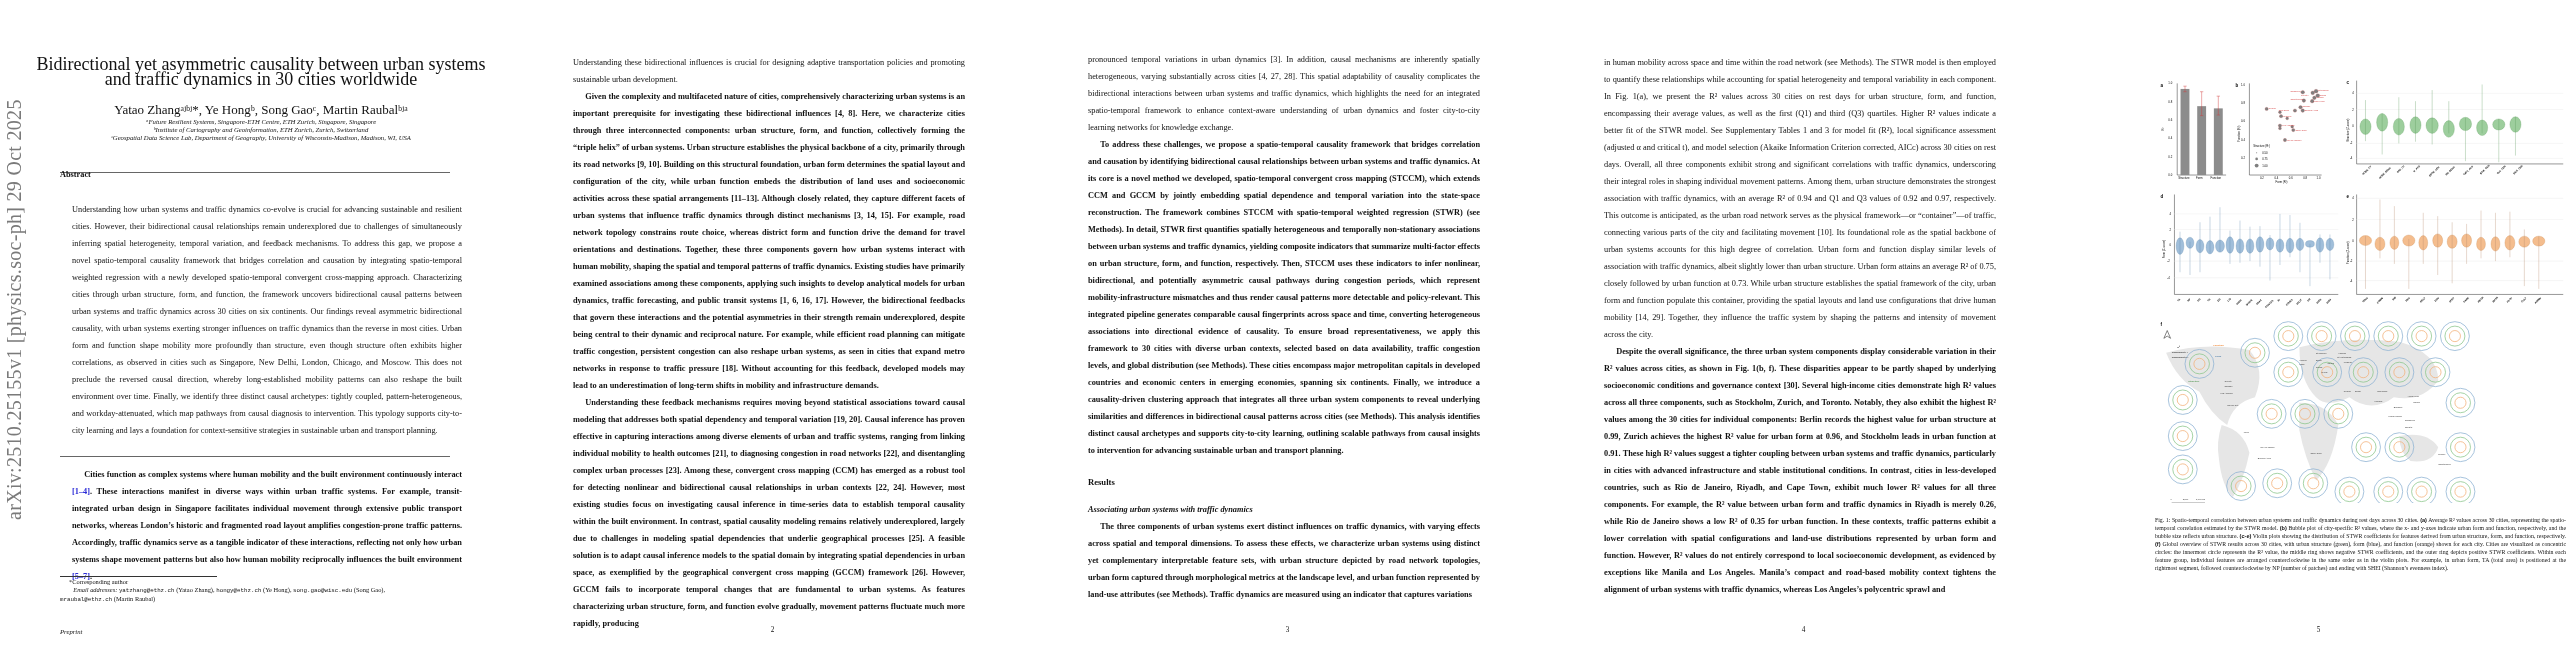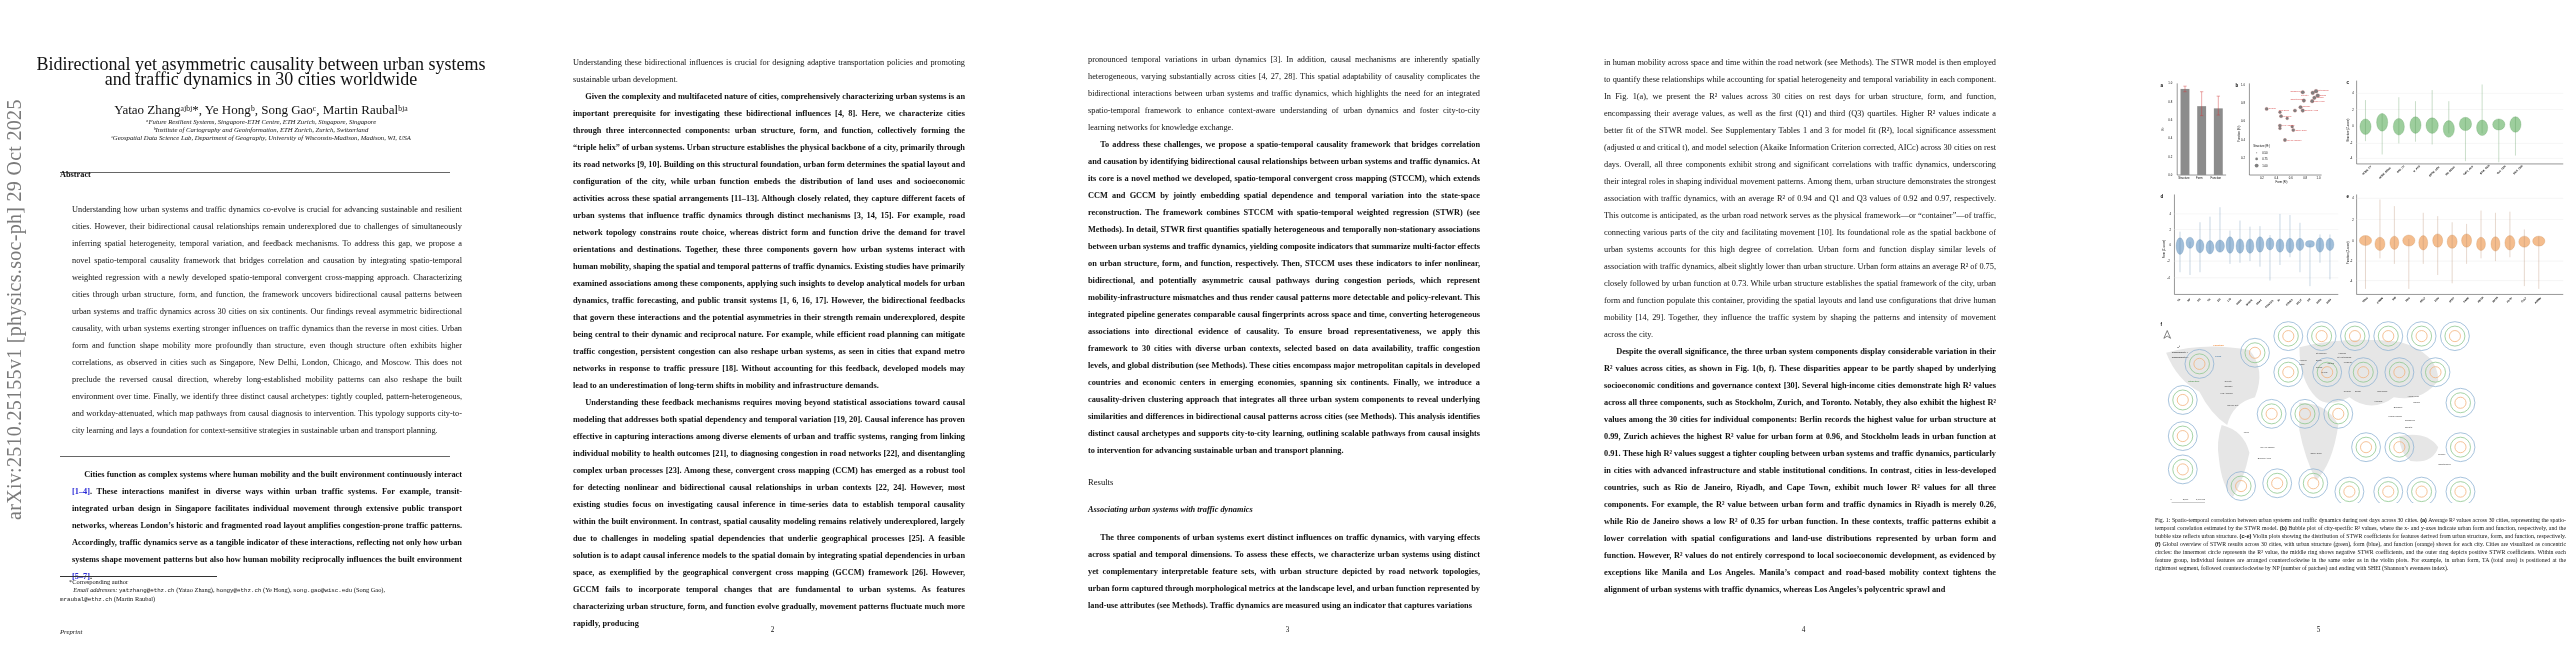--- a/index.html
+++ b/index.html
@@ -16,22 +16,22 @@
   .abs-head{position:absolute;top:170px;left:60px;font-size:8.3px;font-weight:bold;}
   .body{font-size:8.3px;line-height:17px;text-align:justify;margin:0;}
   .body p{margin:0;}
   .ind{text-indent:12.2px;font-weight:bold;}
   .cite{color:#2a2ad6;}
   .fnrule{position:absolute;left:60px;top:576px;width:157px;border-top:0.6px solid #333;}
   .fn{position:absolute;left:60px;top:578px;width:400px;font-size:6.4px;line-height:7.8px;}
   .mono{font-family:"Liberation Mono",monospace;font-size:5.8px;}
   .preprint{position:absolute;left:60px;top:628px;font-size:6.7px;font-style:italic;}
   .pnum{position:absolute;top:626px;left:0;width:515px;text-align:center;font-size:7.2px;}
-  .sec{font-size:8.6px;font-weight:normal;margin:14.5px 0 10px 0;}
-  .subsec{font-size:8.3px;font-style:italic;font-weight:bold;margin:0 0 11px 0;}
+  .sec{font-size:8.6px;font-weight:bold;margin:14.5px 0 10px 0;}
+  .subsec{font-size:8.3px;font-style:italic;font-weight:bold;margin:0 0 0 0;}
   
   .fig{position:absolute;left:94px;top:72px;width:411px;height:431px;}
   .caption{position:absolute;left:94px;top:516px;width:411px;font-size:5.8px;line-height:8px;text-align:justify;}
   .caption b{font-family:"Liberation Sans",sans-serif;font-size:5.6px;}
   svg text{font-family:"Liberation Sans",sans-serif;}
 </style>
 </head>
 <body>
 
 <div class="page p1">

